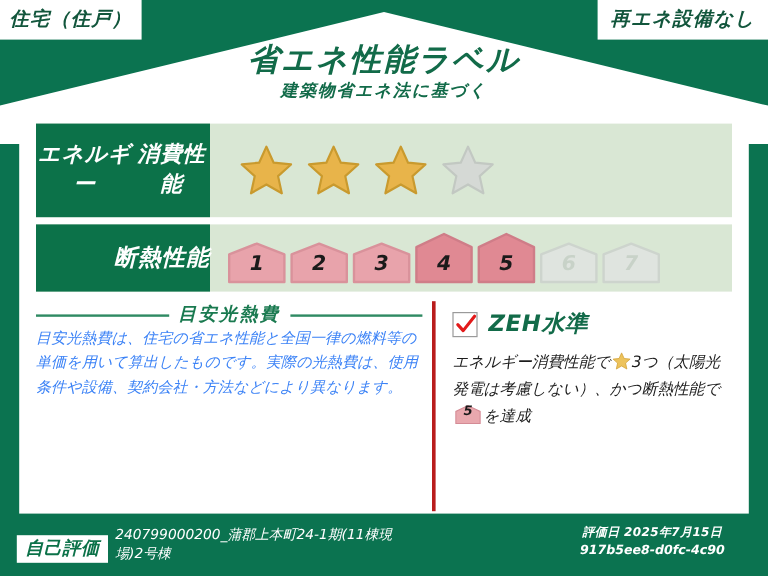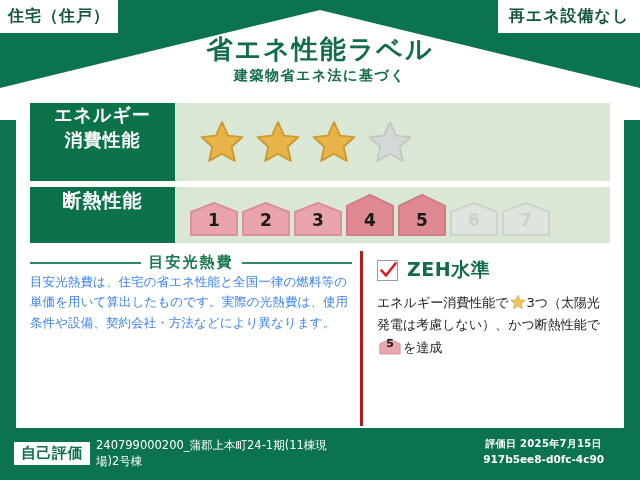--- a/index.html
+++ b/index.html
@@ -6,20 +6,21 @@
   html, body {
     width: 640px; height: 480px;
     font-family: "DejaVu Sans", "Liberation Sans", sans-serif;
     overflow: hidden;
   }
   #label-root {
     position: relative;
     width: 640px; height: 480px;
     background: #0a7352;
     background: #0b7350;
+    font-style: italic;
   }
 
   
   .corner-tag {
     position: absolute;
     top: 0;
     background: #ffffff;
     color: #12563c;
     font-weight: bold;
     font-size: 16px;
@@ -71,22 +72,22 @@
     height: 78px;
     margin-bottom: 6px;
   }
   .perf-label {
     width: 145px;
     background: #0c7249;
     color: #ffffff;
     font-size: 18px; font-weight: bold;
     letter-spacing: 1px;
     line-height: 1.38;
-    display: flex; flex-direction: column;
-    align-items: center; justify-content: flex-start;
+    display: flex; flex-direction: row;
+    align-items: center; justify-content: flex-end;
     text-align: center;
   }
   .perf-body {
     flex: 1;
     display: flex; align-items: center;
     padding-left: 24px;
   }
   #row-insulation { height: 56px; }
   #row-insulation .perf-label { font-size: 19px; }
   #row-insulation .perf-body { padding-left: 14px; }
@@ -174,21 +175,21 @@
 
   
   #footer {
     position: absolute;
     left: 0; bottom: 0; width: 640px; height: 52px;
     z-index: 5;
     display: flex; align-items: flex-start;
     padding: 9px 14px 0 14px;
     color: #ffffff;
   }
-  #footer-left { display: flex; align-items: center; flex: 1; }
+  #footer-left { display: flex; align-items: flex-end; flex: 1; }
   #self-eval {
     background: #ffffff; color: #0c7249;
     font-size: 15px; font-weight: bold;
     letter-spacing: 0.5px;
     padding: 2px 7px;
     margin-right: 6px;
     white-space: nowrap;
   }
   #project-id {
     font-size: 11.5px; line-height: 1.35;

